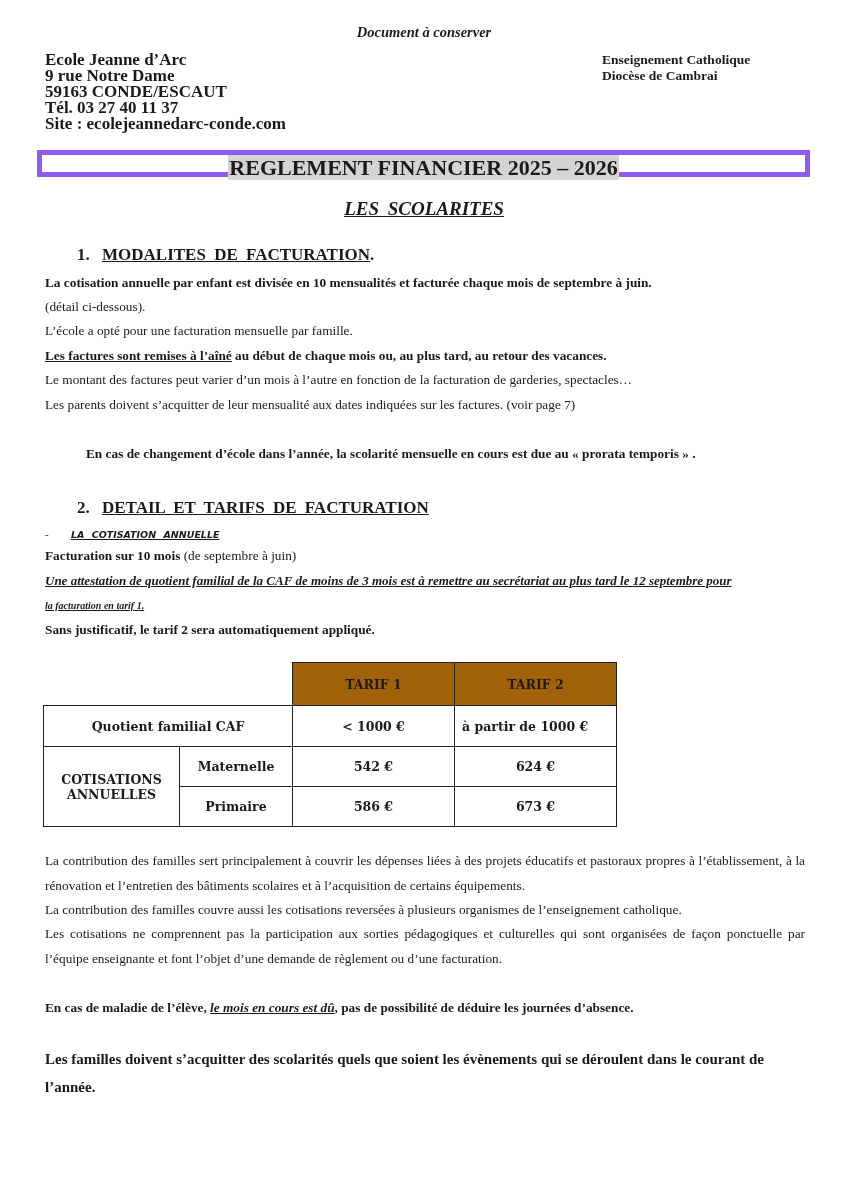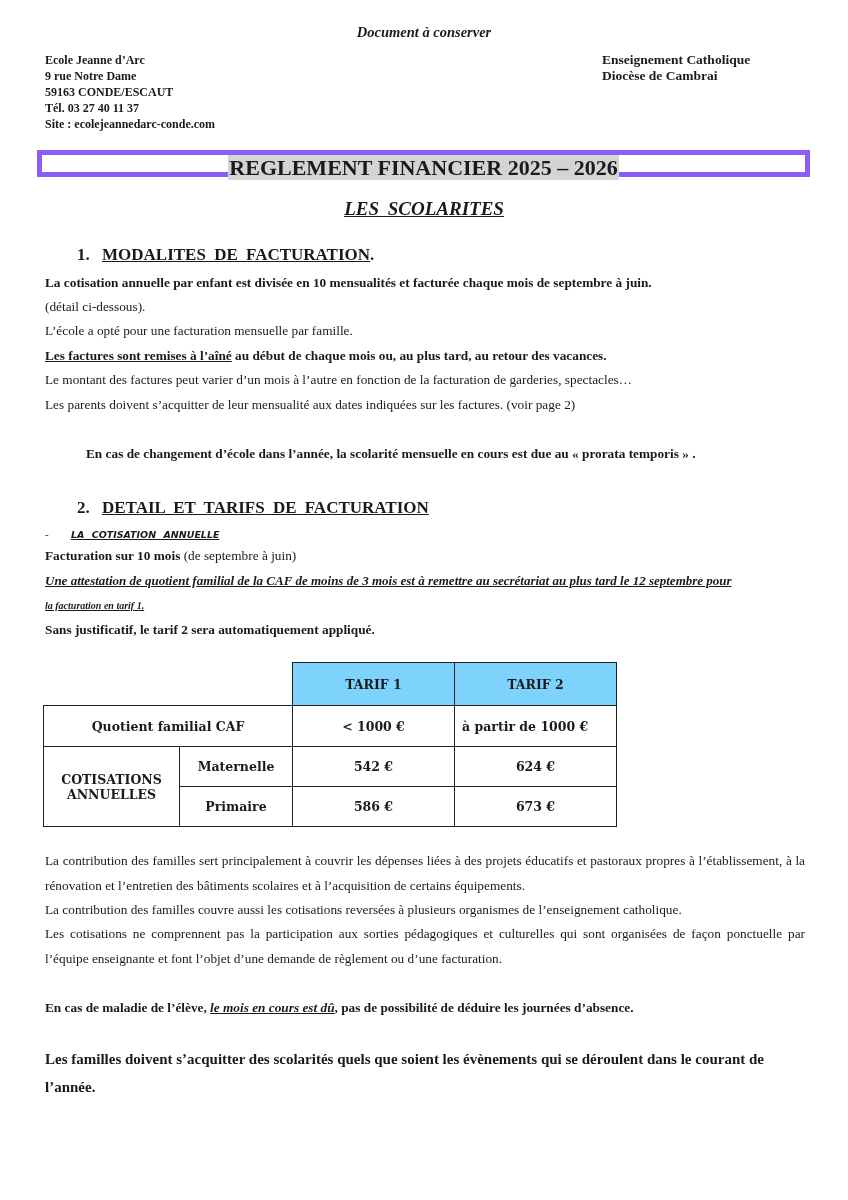--- a/index.html
+++ b/index.html
@@ -18,21 +18,21 @@
   .abs { position: absolute; }
 
   .top-note {
     top: 24px; left: 0; width: 848px;
     text-align: center;
     font-style: italic; font-weight: bold;
     font-size: 14.5px;
   }
   .school-block {
     top: 52px; left: 45px;
-    font-weight: bold; font-size: 12px; line-height: 16px;
+    font-weight: bold; font-size: 17px; line-height: 16px;
   }
   .org-block {
     top: 52px; left: 602px;
     font-weight: bold; font-size: 13.5px; line-height: 16px;
   }
   .title-box {
     top: 150px; left: 37px;
     width: 773px; height: 27px;
     border: 5px solid #8b5cf6;
     box-sizing: border-box;
@@ -94,21 +94,21 @@
     color: #1a1a1a;
   }
   .tarif-table td {
     border: 1.5px solid #222;
     text-align: center;
     vertical-align: middle;
     padding: 0;
   }
   .tarif-table td.empty { border: none; }
   .tarif-table td.head {
-    background: #7dd3fc;
+    background: #a16207;
     height: 42px;
   }
   .tarif-table td.left { text-align: left; padding-left: 7px; }
 
   .para {
     left: 45px; width: 760px;
     font-size: 13.3px;
     line-height: 24.5px;
     text-align: justify;
   }
@@ -146,21 +146,21 @@
   <span class="num">1.</span><span class="txt">MODALITES DE FACTURATION</span><span>.</span>
 </div>
 
 <div class="abs p b" style="top:275px;">La cotisation annuelle par enfant est divisée en 10 mensualités et facturée chaque mois de septembre à juin.</div>
 <div class="abs p" style="top:299px;">(détail ci-dessous).</div>
 <div class="abs p" style="top:323px;">L’école a opté pour une facturation mensuelle par famille.</div>
 <div class="abs p b" style="top:348px;">
   <span class="u">Les factures sont remises à l’aîné</span><span> au début de chaque mois ou, au plus tard, au retour des vacances.</span>
 </div>
 <div class="abs p" style="top:372px;">Le montant des factures peut varier d’un mois à l’autre en fonction de la facturation de garderies, spectacles…</div>
-<div class="abs p" style="top:397px;">Les parents doivent s’acquitter de leur mensualité aux dates indiquées sur les factures. (voir page 2)</div>
+<div class="abs p" style="top:397px;">Les parents doivent s’acquitter de leur mensualité aux dates indiquées sur les factures. (voir page 7)</div>
 <div class="abs p b" style="top:446px;margin-left:41px;">En cas de changement d’école dans l’année, la scolarité mensuelle en cours est due au « prorata temporis » .</div>
 
 <div class="abs section-h" style="top:498px; left:77px;">
   <span class="num">2.</span><span class="txt">DETAIL ET TARIFS DE FACTURATION</span>
 </div>
 
 <div class="abs sub-item">
   <span class="dash">-</span><span class="lbl">LA COTISATION ANNUELLE</span>
 </div>
 

